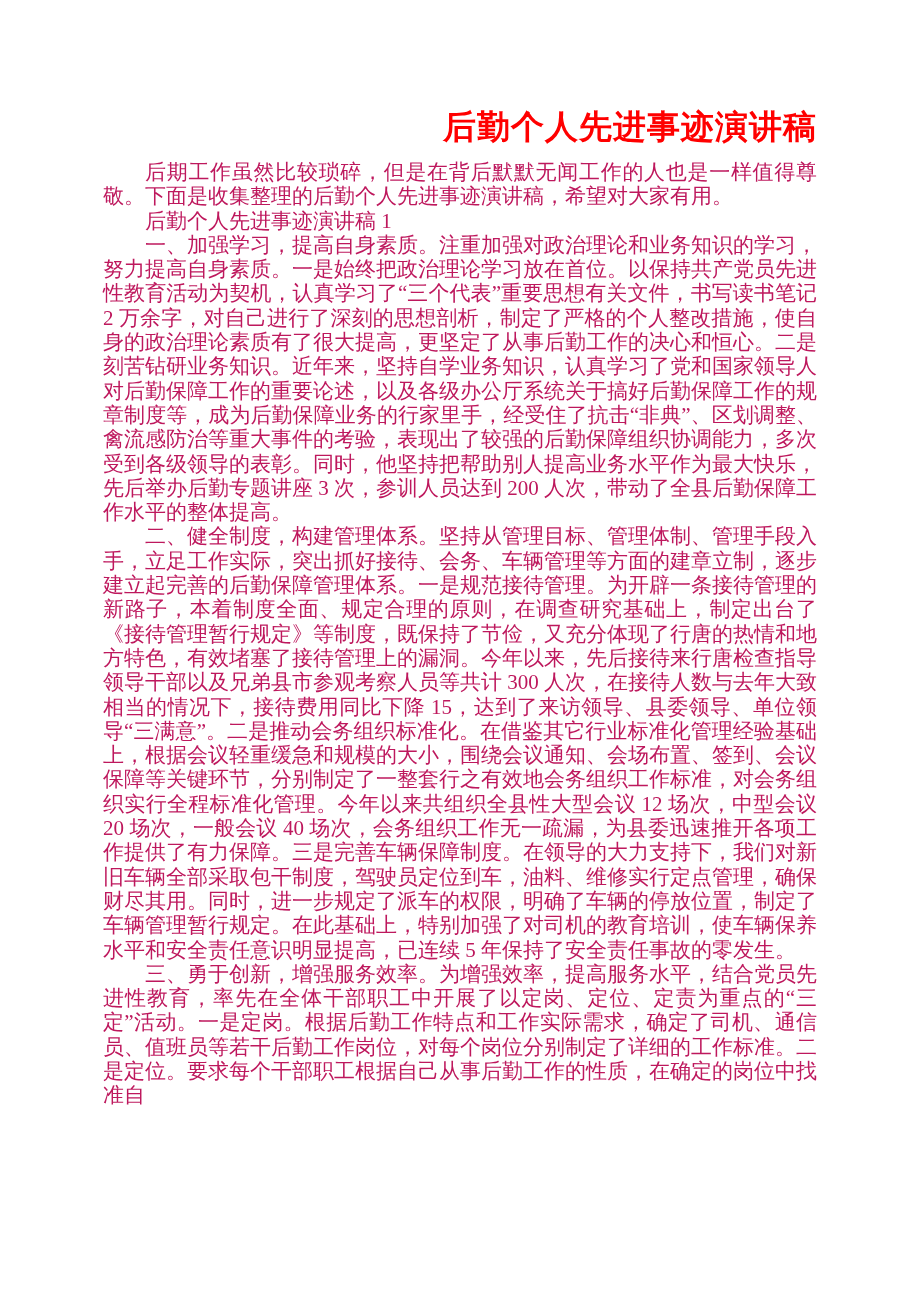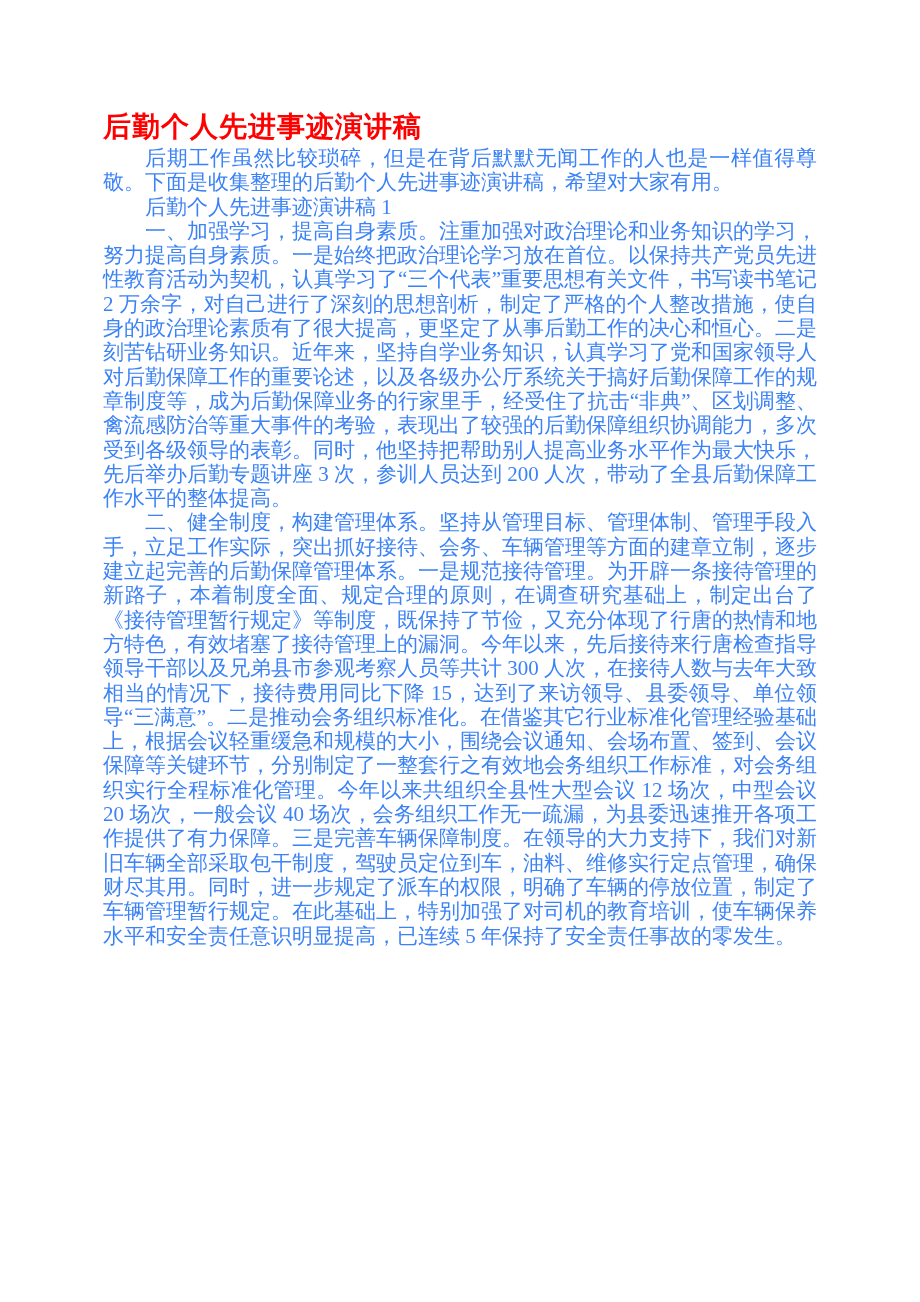--- a/index.html
+++ b/index.html
@@ -12,46 +12,47 @@
     background: #ffffff;
     overflow: hidden;
     font-family: "Liberation Serif", "DejaVu Serif", serif;
   }
   .page {
     width: 714px;
     margin: 0 auto;
     padding-top: 108px;
   }
   .doc-title {
-    margin: 0 0 0 0;
-    font-size: 28px;
+    margin: 0 0 14px 0;
+    font-size: 33px;
     line-height: 38px;
     font-weight: bold;
-    text-align: left;
+    text-align: right;
     color: #ff0000;
     letter-spacing: 1px;
   }
   .para {
     margin: 0;
     font-size: 21px;
     line-height: 24.3px;
-    color: #3b82f6;
+    color: #be185d;
     text-indent: 2em;
     text-align: justify;
     word-break: break-all;
   }
 </style>
 </head>
 <body>
 
 <div class="page">
   <h1 class="doc-title" style="color: rgb(255, 0, 0);">后勤个人先进事迹演讲稿</h1>
 
   <p class="para">后期工作虽然比较琐碎，但是在背后默默无闻工作的人也是一样值得尊敬。下面是收集整理的后勤个人先进事迹演讲稿，希望对大家有用。</p>
 
   <p class="para">后勤个人先进事迹演讲稿 1</p>
 
 
   <p class="para">一、加强学习，提高自身素质。注重加强对政治理论和业务知识的学习，努力提高自身素质。一是始终把政治理论学习放在首位。以保持共产党员先进性教育活动为契机，认真学习了“三个代表”重要思想有关文件，书写读书笔记 2 万余字，对自己进行了深刻的思想剖析，制定了严格的个人整改措施，使自身的政治理论素质有了很大提高，更坚定了从事后勤工作的决心和恒心。二是刻苦钻研业务知识。近年来，坚持自学业务知识，认真学习了党和国家领导人对后勤保障工作的重要论述，以及各级办公厅系统关于搞好后勤保障工作的规章制度等，成为后勤保障业务的行家里手，经受住了抗击“非典”、区划调整、禽流感防治等重大事件的考验，表现出了较强的后勤保障组织协调能力，多次受到各级领导的表彰。同时，他坚持把帮助别人提高业务水平作为最大快乐，先后举办后勤专题讲座 3 次，参训人员达到 200 人次，带动了全县后勤保障工作水平的整体提高。</p>
 
   <p class="para">二、健全制度，构建管理体系。坚持从管理目标、管理体制、管理手段入手，立足工作实际，突出抓好接待、会务、车辆管理等方面的建章立制，逐步建立起完善的后勤保障管理体系。一是规范接待管理。为开辟一条接待管理的新路子，本着制度全面、规定合理的原则，在调查研究基础上，制定出台了《接待管理暂行规定》等制度，既保持了节俭，又充分体现了行唐的热情和地方特色，有效堵塞了接待管理上的漏洞。今年以来，先后接待来行唐检查指导领导干部以及兄弟县市参观考察人员等共计 300 人次，在接待人数与去年大致相当的情况下，接待费用同比下降 15，达到了来访领导、县委领导、单位领导“三满意”。二是推动会务组织标准化。在借鉴其它行业标准化管理经验基础上，根据会议轻重缓急和规模的大小，围绕会议通知、会场布置、签到、会议保障等关键环节，分别制定了一整套行之有效地会务组织工作标准，对会务组织实行全程标准化管理。今年以来共组织全县性大型会议 12 场次，中型会议 20 场次，一般会议 40 场次，会务组织工作无一疏漏，为县委迅速推开各项工作提供了有力保障。三是完善车辆保障制度。在领导的大力支持下，我们对新旧车辆全部采取包干制度，驾驶员定位到车，油料、维修实行定点管理，确保财尽其用。同时，进一步规定了派车的权限，明确了车辆的停放位置，制定了车辆管理暂行规定。在此基础上，特别加强了对司机的教育培训，使车辆保养水平和安全责任意识明显提高，已连续 5 年保持了安全责任事故的零发生。</p>
 
+  <p class="para">三、勇于创新，增强服务效率。为增强效率，提高服务水平，结合党员先进性教育，率先在全体干部职工中开展了以定岗、定位、定责为重点的“三定”活动。一是定岗。根据后勤工作特点和工作实际需求，确定了司机、通信员、值班员等若干后勤工作岗位，对每个岗位分别制定了详细的工作标准。二是定位。要求每个干部职工根据自己从事后勤工作的性质，在确定的岗位中找准自</p>
 </div>
 
 </body></html>

